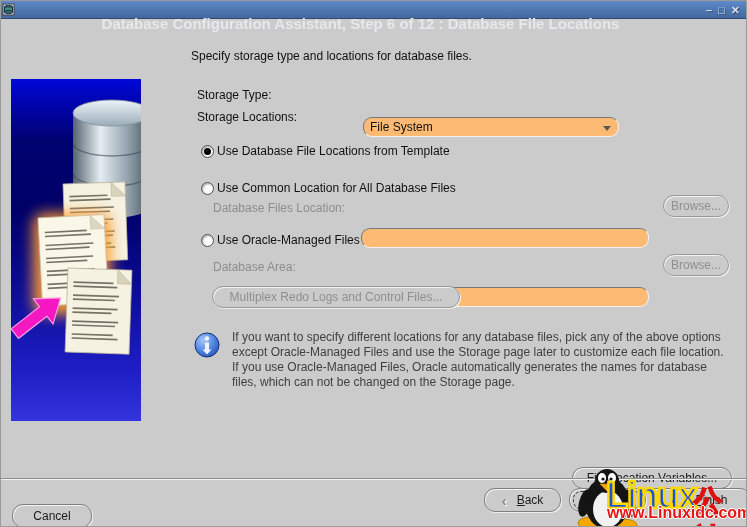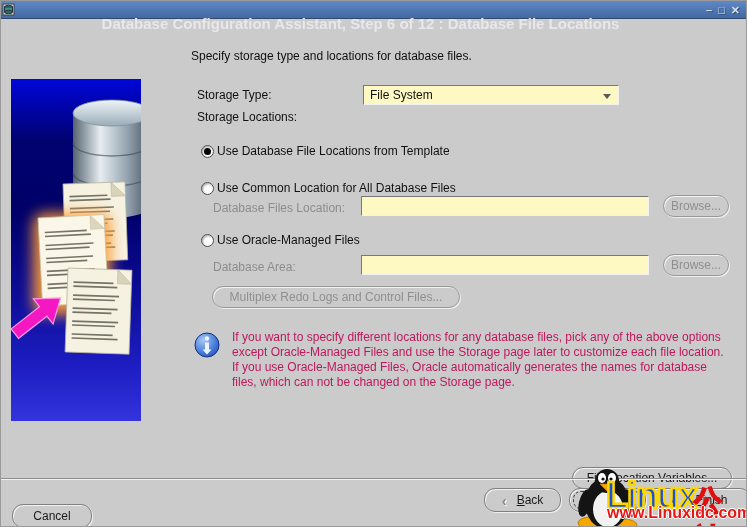--- a/index.html
+++ b/index.html
@@ -22,37 +22,37 @@
   
   .lbl { position:absolute; font-size:12px; color:#111; white-space:nowrap; }
   .lbl.disabled { color:#8d8d8d; }
 
   .obtn { position:absolute; background:#cbcbcb; border:1px solid #7f7f7f; border-radius:11px;
           box-shadow:inset 1px 1px 0 #f3f3f3, 1px 1px 0 #eeeeee;
           font-size:12px; color:#1a1a1a; text-align:center; display:flex;
           align-items:center; justify-content:center; white-space:nowrap; cursor:default; }
   .obtn.disabled { color:#8f8f8f; border-color:#999; }
 
-  .sunken { position:absolute; background:#fef9c3; border-radius:0;
+  .sunken { position:absolute; background:#fdba74; border-radius:9px;
             border-top:1px solid #787878; border-left:1px solid #787878;
-            border-bottom:1px solid #f2f2f2; border-right:1px solid #f2f2f2; }
+            border-bottom:1px solid #f2f2f2; border-right:1px solid #f2f2f2;margin-top:32px; }
 
   .combo { display:flex; align-items:center; font-size:12px; color:#111; padding-left:6px; }
   .combo-arrow { position:absolute; right:7px; top:8px; width:0; height:0;
                  border-left:4px solid transparent; border-right:4px solid transparent;
                  border-top:5px solid #5a5a5a; }
 
   .radio { position:absolute; width:13px; height:13px; border-radius:50%; background:#fdfdfd;
            border:1px solid #4e4e4e; box-shadow:inset 1px 1px 2px rgba(0,0,0,.35); }
   .radio.selected::after { content:""; position:absolute; left:2px; top:2px; width:7px; height:7px;
                            border-radius:50%; background:#000; }
 
   .info-icon { position:absolute; left:193px; top:331px; width:26px; height:26px; }
   .info-text { position:absolute; left:231px; top:329px; width:496px;
-               font-size:12px; line-height:15px; color:#be185d; }
+               font-size:12px; line-height:15px; color:#404040; }
 
   .separator { position:absolute; left:0; top:477px; width:747px; height:2px;
                background:linear-gradient(#8e8e8e 50%, #f1f1f1 50%); }
 
   .chev { color:#8a8a8a; font-size:15px; font-weight:bold; text-shadow:1px 1px 0 #fff; }
   .focus-inner { position:absolute; left:3px; right:3px; top:2px; bottom:2px;
                  border:1px dashed #444; border-radius:8px; pointer-events:none; }
   u { text-decoration:underline; }
 
   

